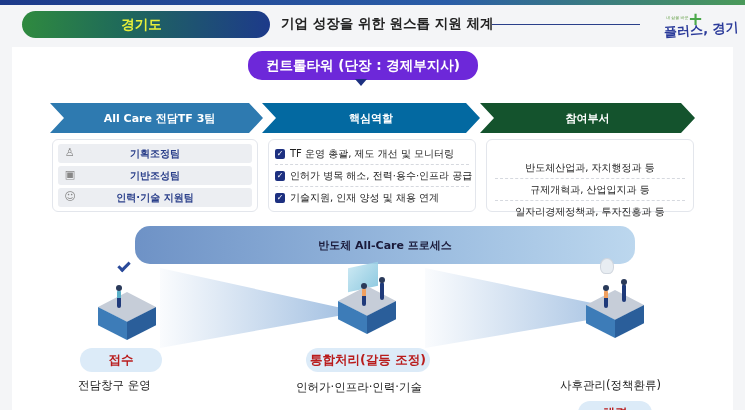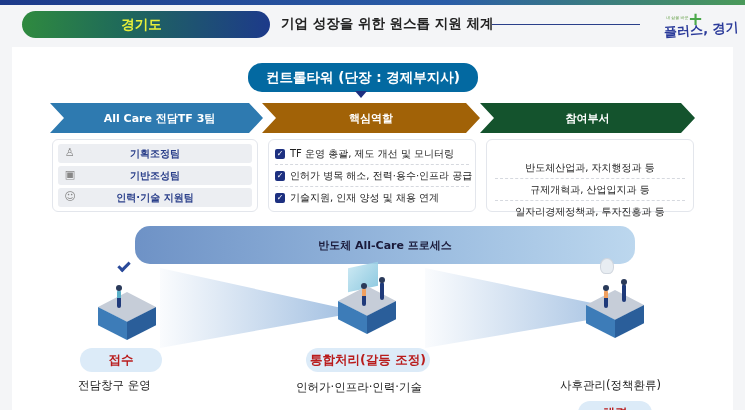--- a/index.html
+++ b/index.html
@@ -7,25 +7,25 @@
   .topband { position: absolute; left: 0; top: 0; width: 745px; height: 5px; background: linear-gradient(90deg, #1d3a8a 0%, #2a5da8 60%, #4a9a5a 100%); }
   .header-pill { position: absolute; left: 22px; top: 11px; width: 248px; height: 27px; border-radius: 14px; background: linear-gradient(90deg, #2f8a3f 0%, #1f6a5a 40%, #1d3a8a 100%); display: flex; align-items: center; justify-content: center; font-size: 13.5px; font-weight: bold; color: #fff; white-space: nowrap; }
   .header-pill .hl { color: #e8f03a; margin-right: 9px; }
   .header-sub { position: absolute; left: 281px; top: 15px; font-size: 13.5px; font-weight: bold; color: #222; white-space: nowrap; }
   .header-line { position: absolute; left: 492px; top: 24px; width: 148px; height: 1px; background: #2a3f8a; }
   .logo { position: absolute; left: 662px; top: 7px; width: 60px; height: 34px; }
   .logo .small { position: absolute; left: 4px; top: 8px; font-size: 4px; color: #5a9a3a; }
   .logo .big { position: absolute; left: 2px; top: 14px; font-size: 13px; font-weight: bold; color: #2a3a9a; transform: rotate(-4deg); white-space: nowrap; }
   .logo .plus { position: absolute; left: 26px; top: 1px; font-size: 18px; color: #4aa84a; font-weight: bold; }
   .main-panel { position: absolute; left: 12px; top: 47px; width: 721px; height: 363px; background: #fff; }
-  .ctrl-tower { position: absolute; left: 248px; top: 63px; width: 230px; height: 29px; border-radius: 14px; background: #0369a1; color: #fff; font-size: 13.5px; font-weight: bold; display: flex; align-items: center; justify-content: center; white-space: nowrap; }
+  .ctrl-tower { position: absolute; left: 248px; top: 51px; width: 230px; height: 29px; border-radius: 14px; background: #6d28d9; color: #fff; font-size: 13.5px; font-weight: bold; display: flex; align-items: center; justify-content: center; white-space: nowrap; }
   .ctrl-tower::after { content: ""; position: absolute; left: 107px; bottom: -6px; border-left: 6px solid transparent; border-right: 6px solid transparent; border-top: 7px solid #1d3080; }
   .chev { position: absolute; top: 103px; height: 30px; color: #fff; font-size: 11px; font-weight: bold; display: flex; align-items: center; justify-content: center; white-space: nowrap; clip-path: polygon(0 0, calc(100% - 14px) 0, 100% 50%, calc(100% - 14px) 100%, 0 100%, 14px 50%); }
   .chev1 { left: 50px; width: 213px; background: #2e7ab0; clip-path: polygon(0 0, calc(100% - 14px) 0, 100% 50%, calc(100% - 14px) 100%, 0 100%, 14px 50%); padding-left: 6px; }
-  .chev2 { left: 262px; width: 218px; background: #a16207; }
+  .chev2 { left: 262px; width: 218px; background: #0369a1; }
   .chev3 { left: 480px; width: 215px; background: #14532d; }
   .box { position: absolute; top: 139px; height: 73px; border: 1px solid #e3e6ec; border-radius: 6px; background: #fff; }
   .box1 { left: 52px; width: 206px; padding: 4px 5px; }
   .team-row { height: 19px; margin-bottom: 3px; background: #eceef2; border-radius: 3px; position: relative; display: flex; align-items: center; justify-content: center; font-size: 10px; color: #2a3f8a; font-weight: bold; }
   .team-row .ic { position: absolute; left: 5px; top: 2px; width: 14px; height: 14px; color: #888; font-size: 11px; line-height: 14px; text-align: center; }
   .box2 { left: 268px; width: 208px; padding: 3px 6px; }
   .role-row { height: 22px; display: flex; align-items: center; font-size: 10px; color: #222; border-bottom: 1px dashed #d6d9df; white-space: nowrap; }
   .role-row:last-child { border-bottom: none; }
   .cb { width: 10px; height: 10px; background: #1d3080; border-radius: 2px; color: #fff; font-size: 8px; line-height: 10px; text-align: center; margin-right: 5px; flex: none; }
   .box3 { left: 486px; width: 208px; padding: 17px 8px; }

